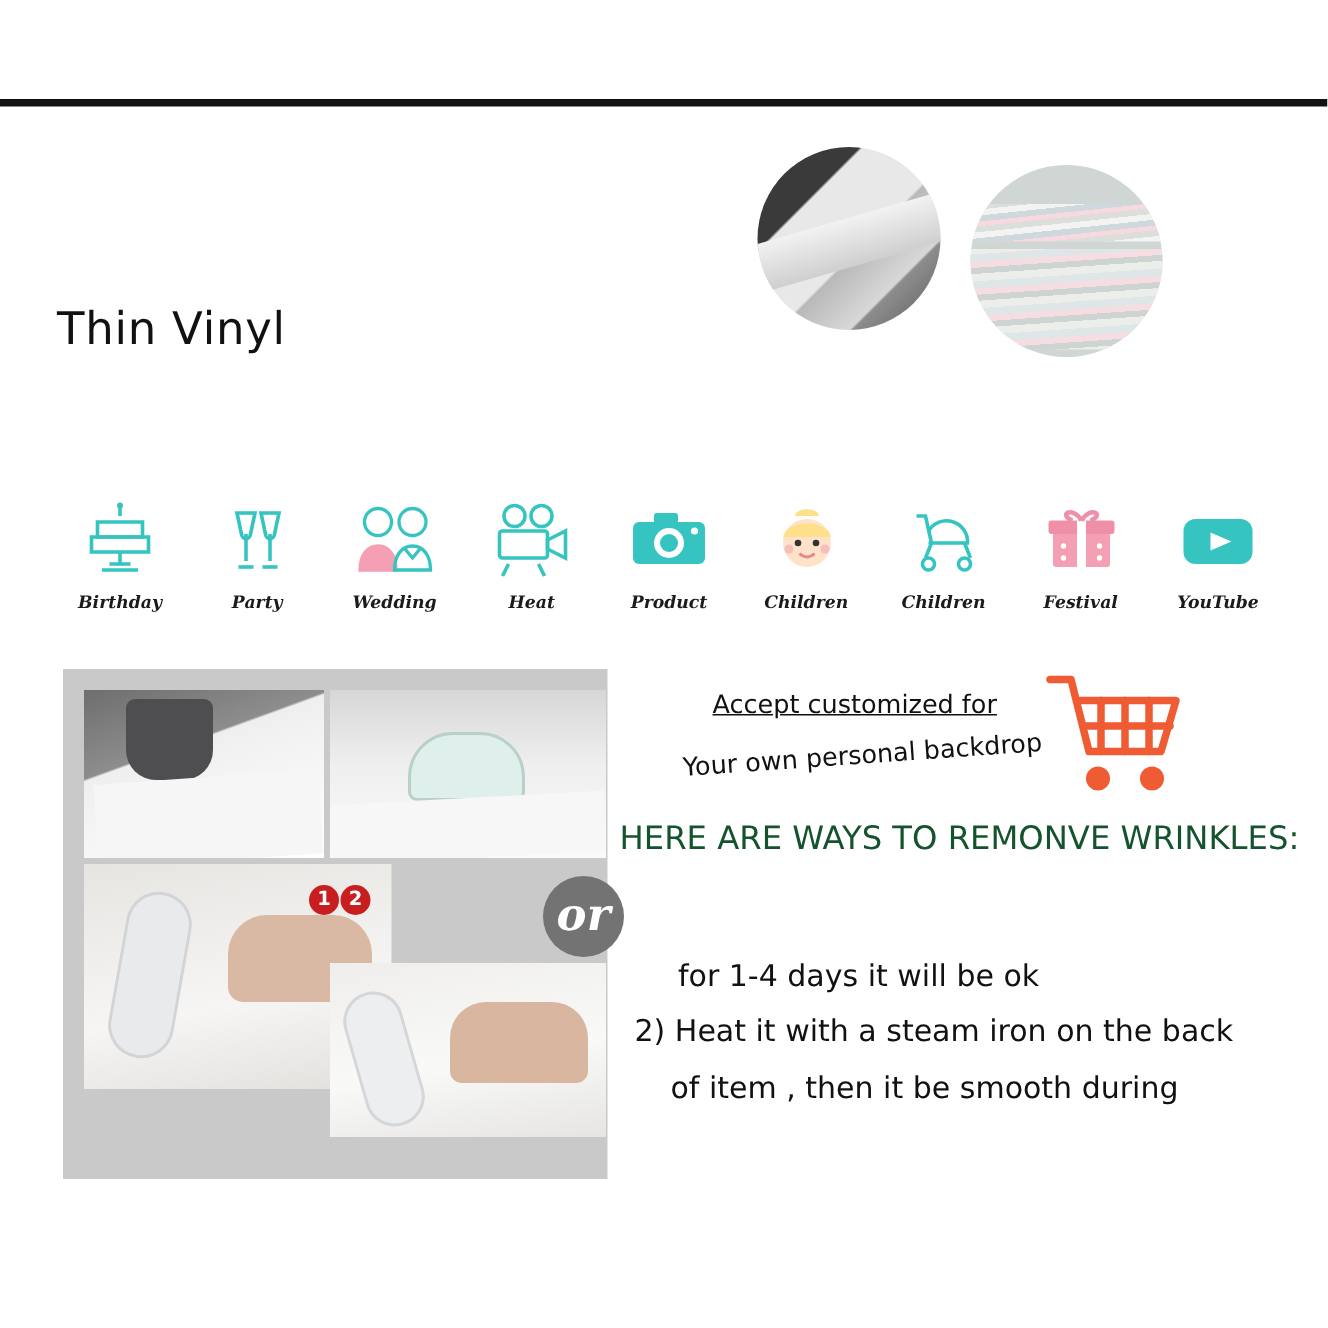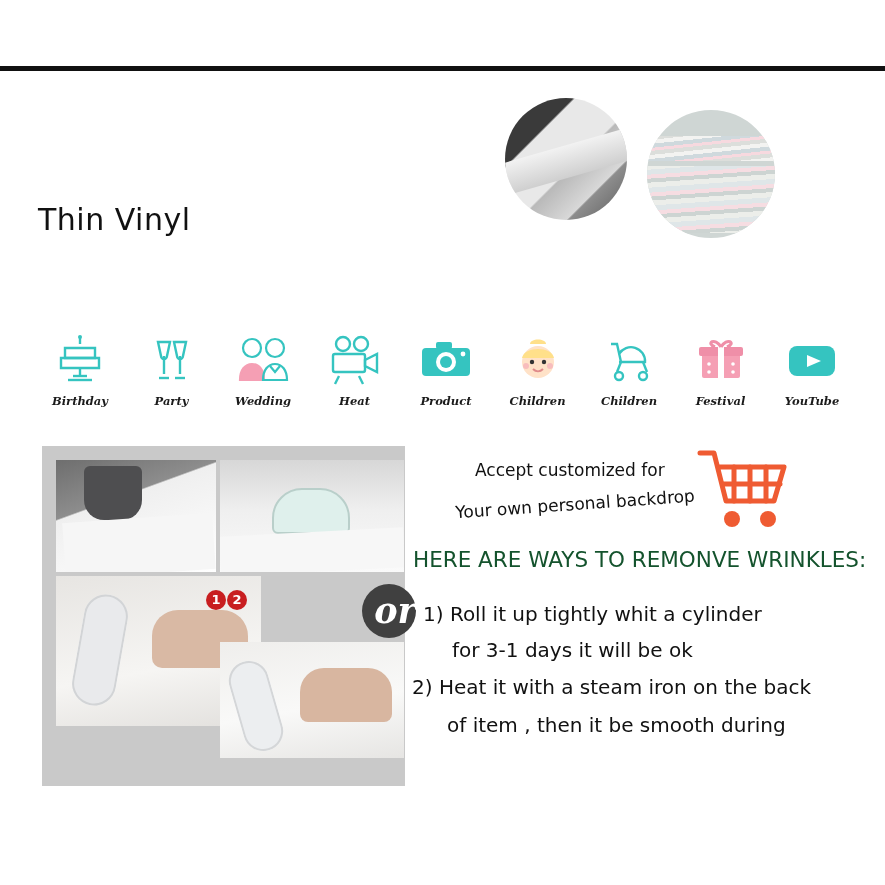--- a/index.html
+++ b/index.html
@@ -165,37 +165,38 @@
   }
   .badge-1 { left: 206px; top: 590px; }
   .badge-2 { left: 227px; top: 590px; }
 
   
   .or-circle {
     position: absolute;
     left: 362px; top: 584px;
     width: 54px; height: 54px;
     border-radius: 50%;
-    background: #404040;
+    background: #737373;
     color: #ffffff;
     font-family: "DejaVu Serif", serif;
     font-style: italic;
     font-weight: bold;
-    font-size: 35px;
+    font-size: 30px;
     line-height: 54px;
-    text-align: right;
+    text-align: center;
   }
 
   
   .custom-line1 {
     position: absolute;
     left: 475px; top: 460px;
     font-family: "DejaVu Sans", sans-serif;
     font-size: 17px;
     color: #111111;
+    text-decoration: underline;
   }
   .custom-line2 {
     position: absolute;
     left: 455px; top: 494px;
     font-family: "DejaVu Sans", sans-serif;
     font-size: 17px;
     color: #111111;
     transform: rotate(-4deg);
   }
   .cart-icon {
@@ -213,21 +214,21 @@
   }
   .step {
     position: absolute;
     font-family: "DejaVu Sans", sans-serif;
     font-size: 20px;
     color: #111111;
     white-space: nowrap;
   }
   .step-1a { left: 423px; top: 602px; }
   .step-1b { left: 452px; top: 638px; }
-  .step-2a { left: 412px; top: 675px; }
+  .step-2a { left: 423px; top: 675px; }
   .step-2b { left: 447px; top: 713px; }
 </style>
 </head>
 <body>
 
 <div class="page">
 
   <div class="top-rule"></div>
 
   <div class="thin-vinyl-title">Thin Vinyl</div>
@@ -389,18 +390,17 @@
       <path d="M29 41h57"></path>
       <circle cx="38" cy="76" r="8" fill="#ef5b32" stroke="none"></circle>
       <circle cx="74" cy="76" r="8" fill="#ef5b32" stroke="none"></circle>
     </svg>
   </div>
 
   <div class="or-circle">or</div>
 
   <div class="wrinkle-head">HERE ARE WAYS TO REMONVE WRINKLES:</div>
 
-  <div class="step step-1a">1) Roll it up tightly whit a cylinder</div>
-  <div class="step step-1b">for 3-1 days it will be ok</div>
+  <div class="step step-1b">for 1-4 days it will be ok</div>
   <div class="step step-2a">2) Heat it with a steam iron on the back</div>
   <div class="step step-2b">of item , then it be smooth during</div>
 
 </div>
 
 </body></html>

